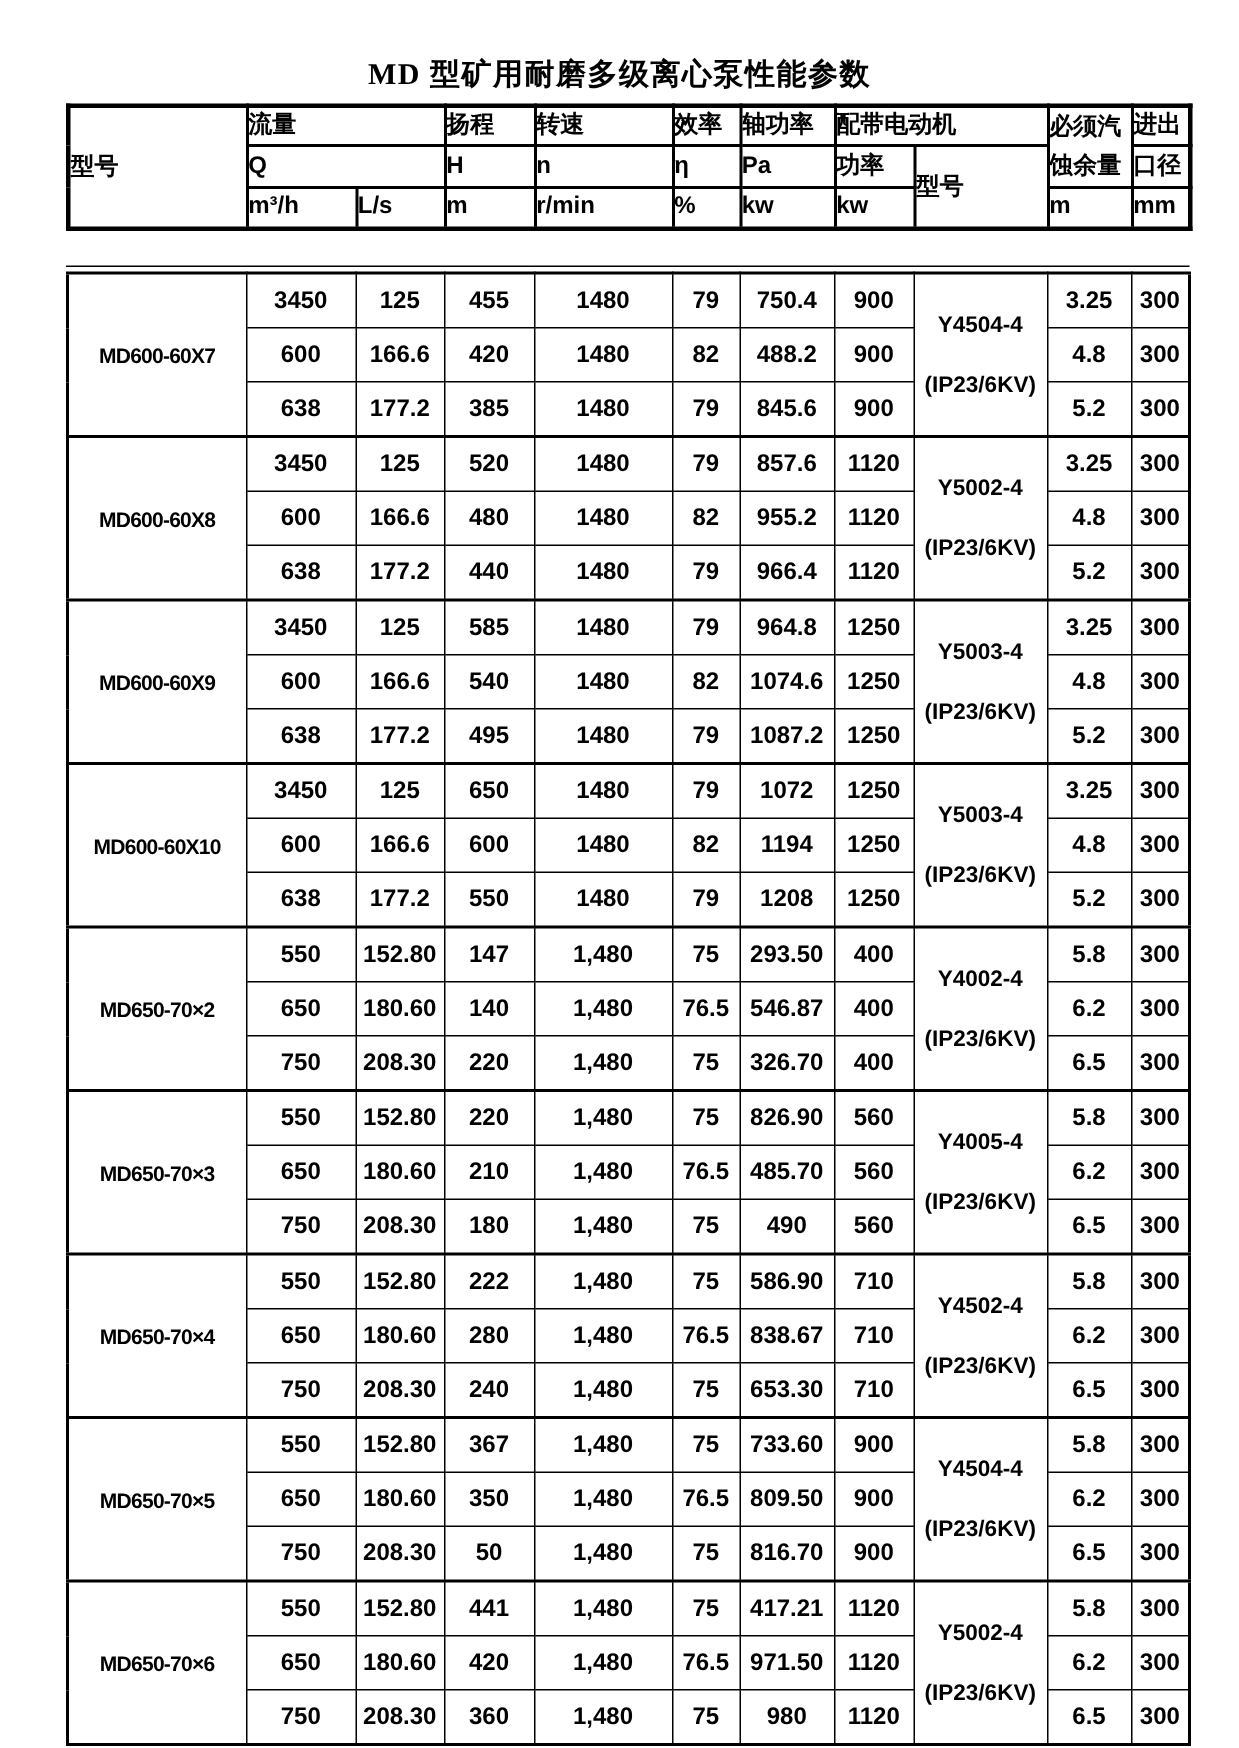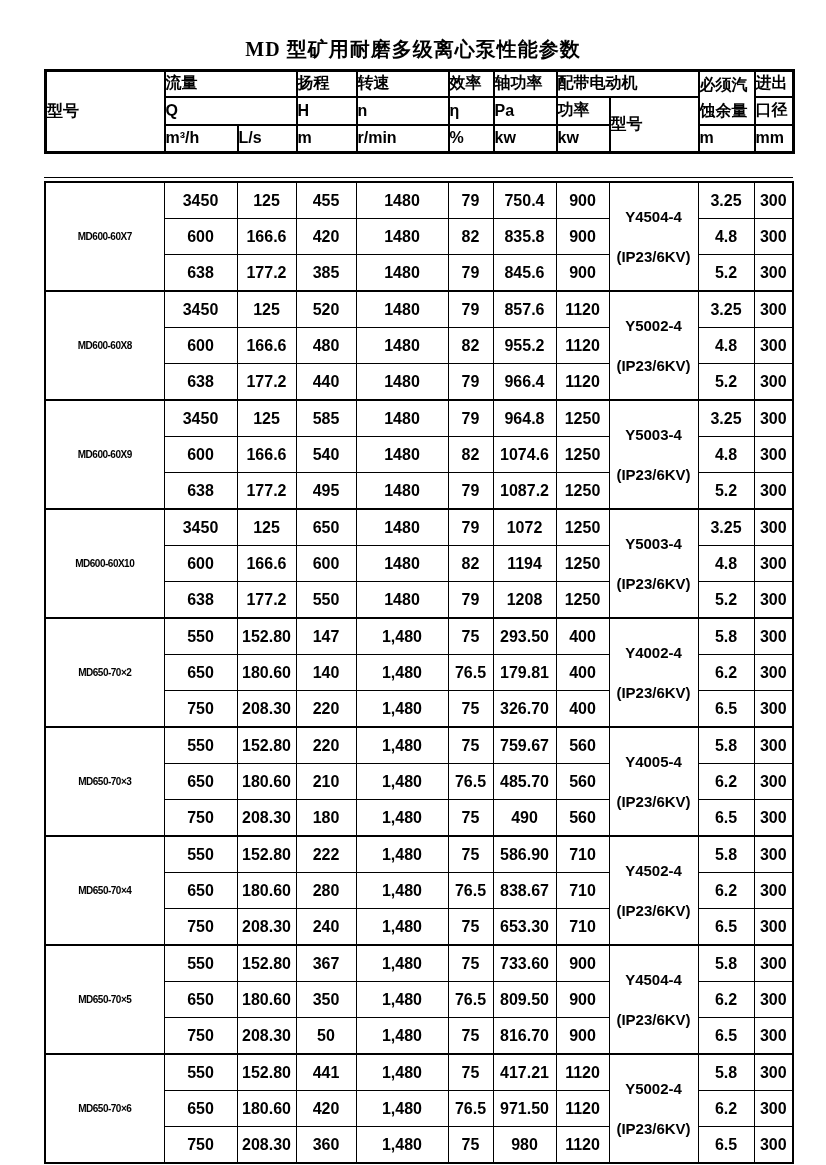--- a/index.html
+++ b/index.html
@@ -41,21 +41,21 @@
     position: absolute; left: 44px; top: 181px; width: 749px;
     border: 2px solid #000;
   }
   .body-table td {
     border: 1px solid #000;
     text-align: center; vertical-align: middle;
     font-size: 16px; font-weight: bold; padding: 0;
     height: 35px; overflow: hidden; white-space: nowrap;
   }
   .body-table tbody { border-top: 2px solid #000; }
-  .body-table td.cell-model { font-size: 10px; letter-spacing: -0.5px; }
+  .body-table td.cell-model { font-size: 14px; letter-spacing: -0.5px; }
   .body-table td.cell-motor { font-size: 15px; }
   .cell-motor .motor-line { line-height: 40px; }
 </style>
 </head>
 <body>
 
 <div class="page-title">MD 型矿用耐磨多级离心泵性能参数</div>
 
 <table class="hdr-table">
   <colgroup>
@@ -142,21 +142,21 @@
         </td>
         <td>3.25</td>
         <td>300</td>
       </tr>
       <tr>
         <td>600</td>
         <td>166.6</td>
         <td>420</td>
         <td>1480</td>
         <td>82</td>
-        <td>835.8</td>
+        <td>488.2</td>
         <td>900</td>
         <td>4.8</td>
         <td>300</td>
       </tr>
       <tr>
         <td>638</td>
         <td>177.2</td>
         <td>385</td>
         <td>1480</td>
         <td>79</td>
@@ -302,21 +302,21 @@
         </td>
         <td>5.8</td>
         <td>300</td>
       </tr>
       <tr>
         <td>650</td>
         <td>180.60</td>
         <td>140</td>
         <td>1,480</td>
         <td>76.5</td>
-        <td>179.81</td>
+        <td>546.87</td>
         <td>400</td>
         <td>6.2</td>
         <td>300</td>
       </tr>
       <tr>
         <td>750</td>
         <td>208.30</td>
         <td>220</td>
         <td>1,480</td>
         <td>75</td>
@@ -327,21 +327,21 @@
       </tr>
     </tbody>
     <tbody>
       <tr>
         <td class="cell-model" rowspan="3">MD650-70×3</td>
         <td>550</td>
         <td>152.80</td>
         <td>220</td>
         <td>1,480</td>
         <td>75</td>
-        <td>759.67</td>
+        <td>826.90</td>
         <td>560</td>
         <td class="cell-motor" rowspan="3">
           <div class="motor-line">Y4005-4</div>
           <div class="motor-line">(IP23/6KV)</div>
         </td>
         <td>5.8</td>
         <td>300</td>
       </tr>
       <tr>
         <td>650</td>

